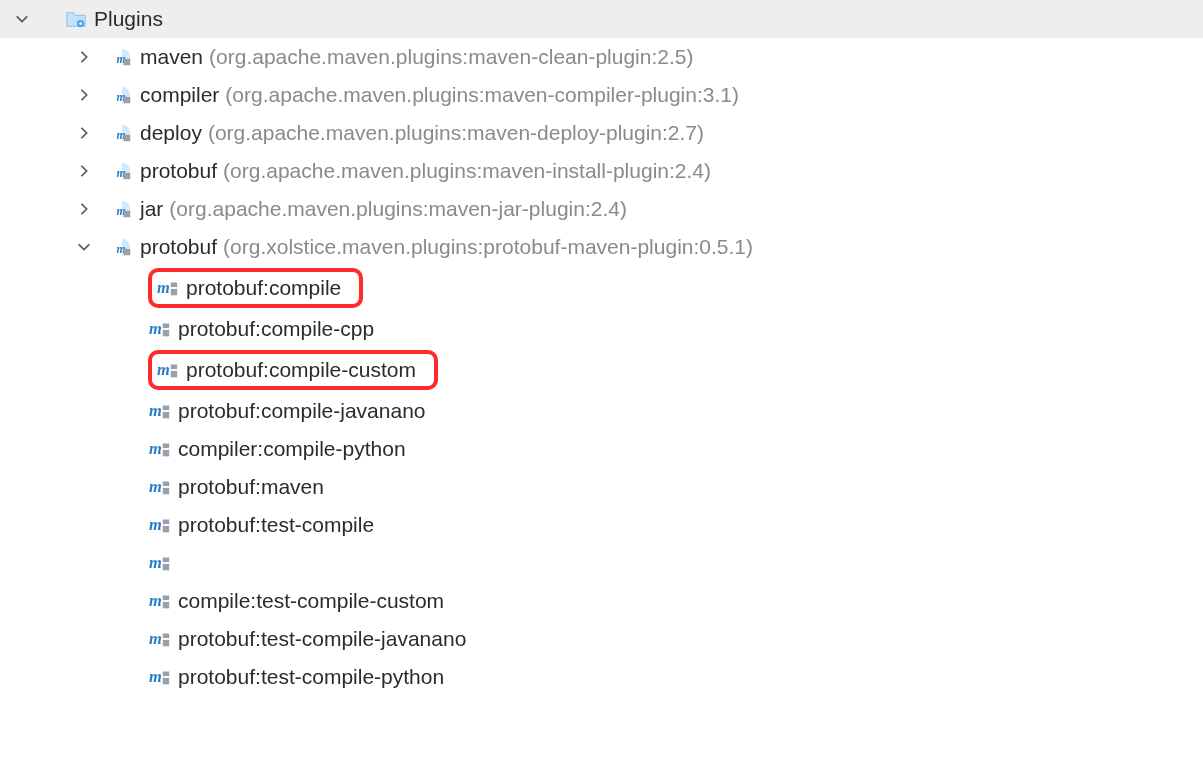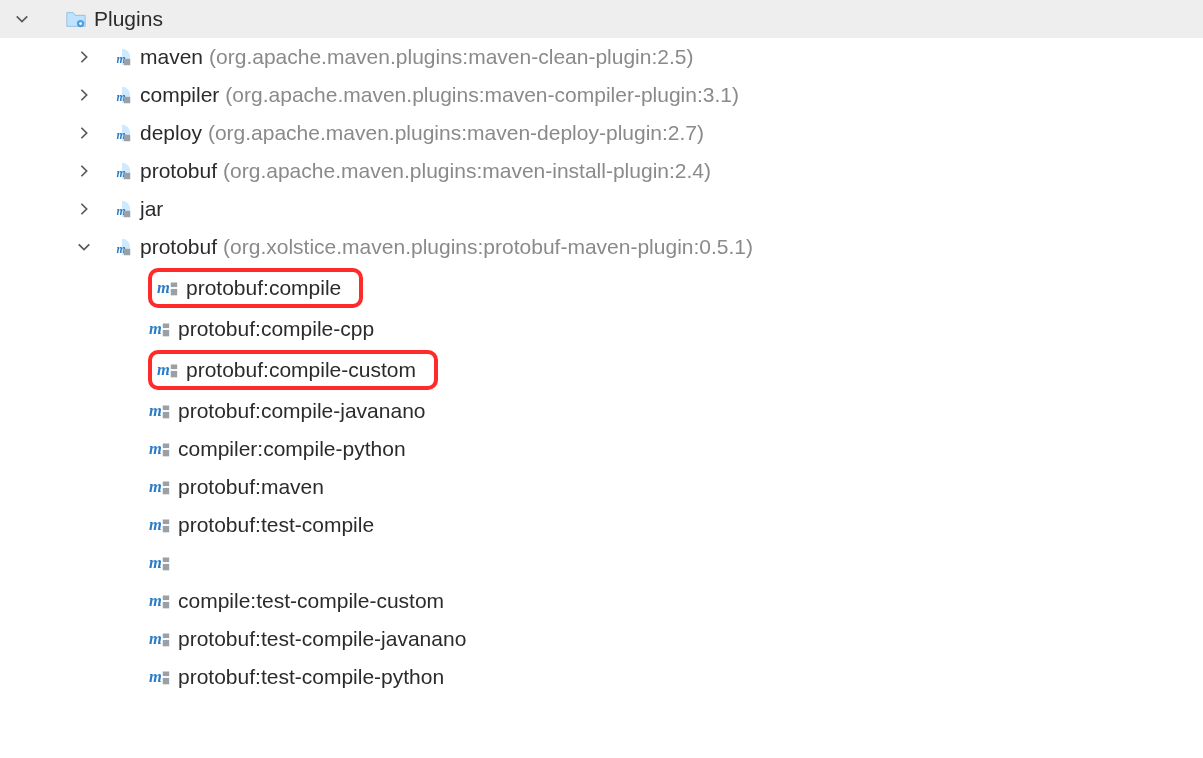--- a/index.html
+++ b/index.html
@@ -168,20 +168,21 @@
         <span style="width: 12px; display: inline-block;"></span>
         <span class="icon plugin-icon">
   <svg viewBox="0 0 24 24">
     <rect x="2" y="2" width="20" height="20" rx="10" fill="#ffffff"></rect>
     <path d="M12 3 a9 9 0 0 1 0 18 z" fill="#cfeaff"></path>
     <text x="6" y="18" font-size="13" font-weight="bold" font-style="italic" fill="#2a7cc7" font-family="Georgia,serif">m</text>
     <rect x="14" y="14" width="7" height="7" fill="#9aa0a6"></rect>
   </svg>
 </span>
         <span class="label-name">jar</span>
+        <span class="label-coord">(org.apache.maven.plugins:maven-jar-plugin:2.4)</span>
       </div>
       <div class="row indent-2">
         <span class="arrow">
   <svg viewBox="0 0 16 16" width="14" height="14">
             <path d="M2 5 L8 11 L14 5" fill="none" stroke="#5a5a5a" stroke-width="2"></path>
           </svg>
 </span>
         <span style="width: 12px; display: inline-block;"></span>
         <span class="icon plugin-icon">
   <svg viewBox="0 0 24 24">

